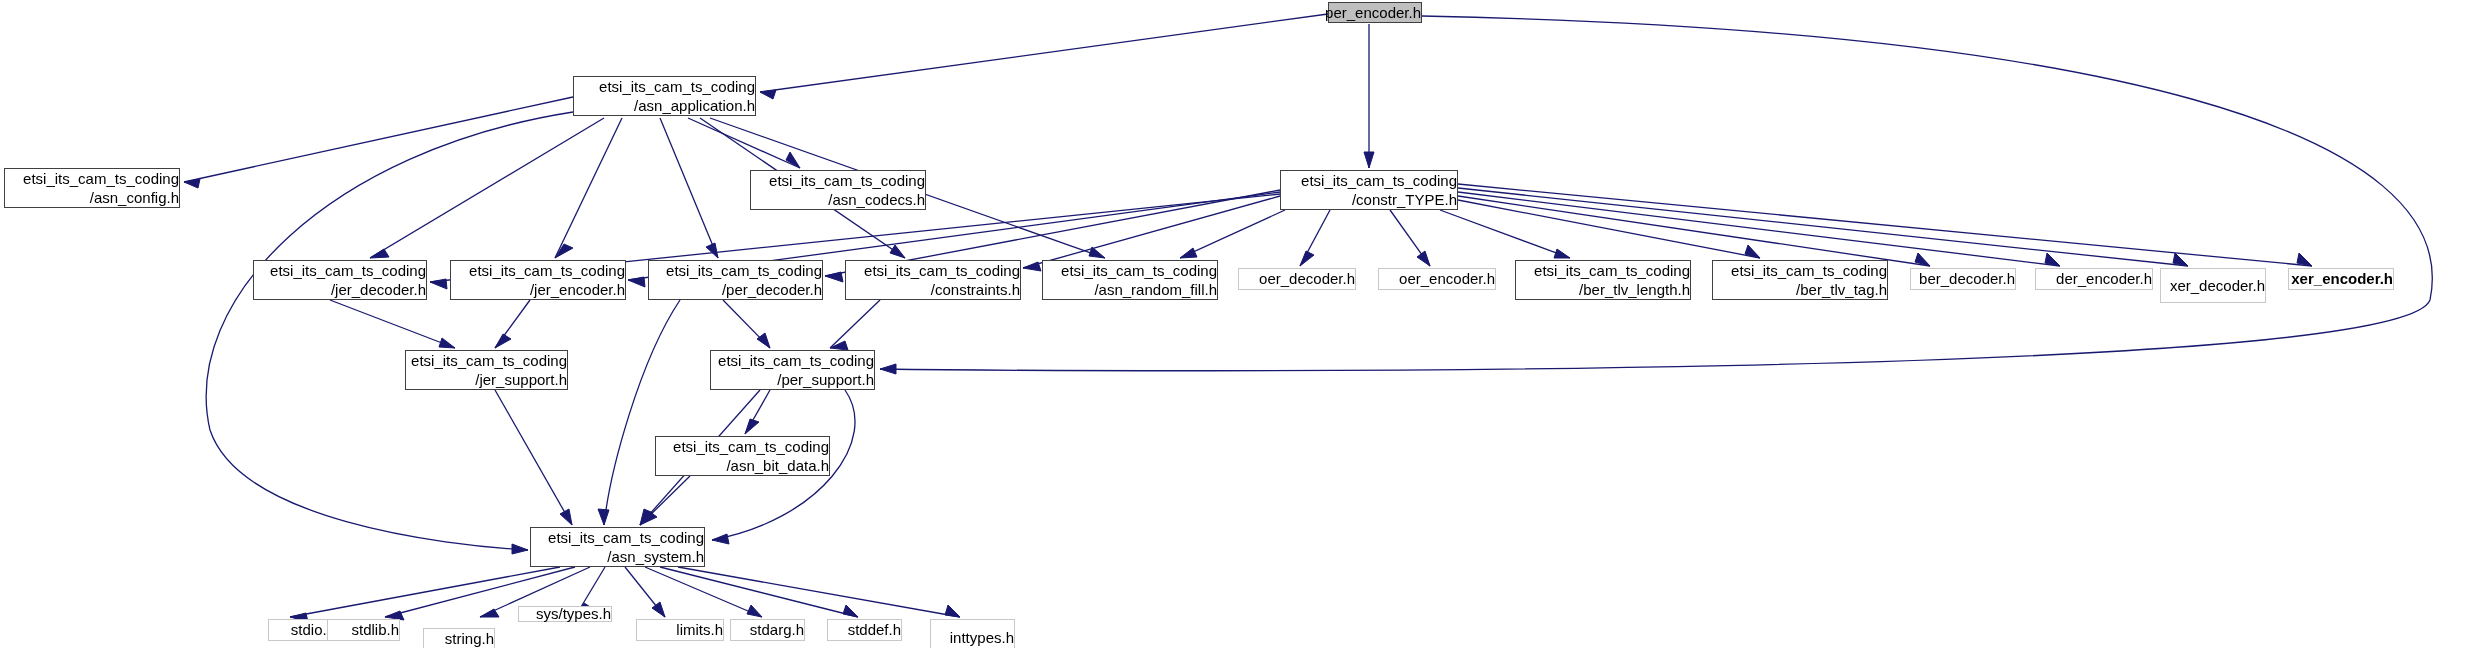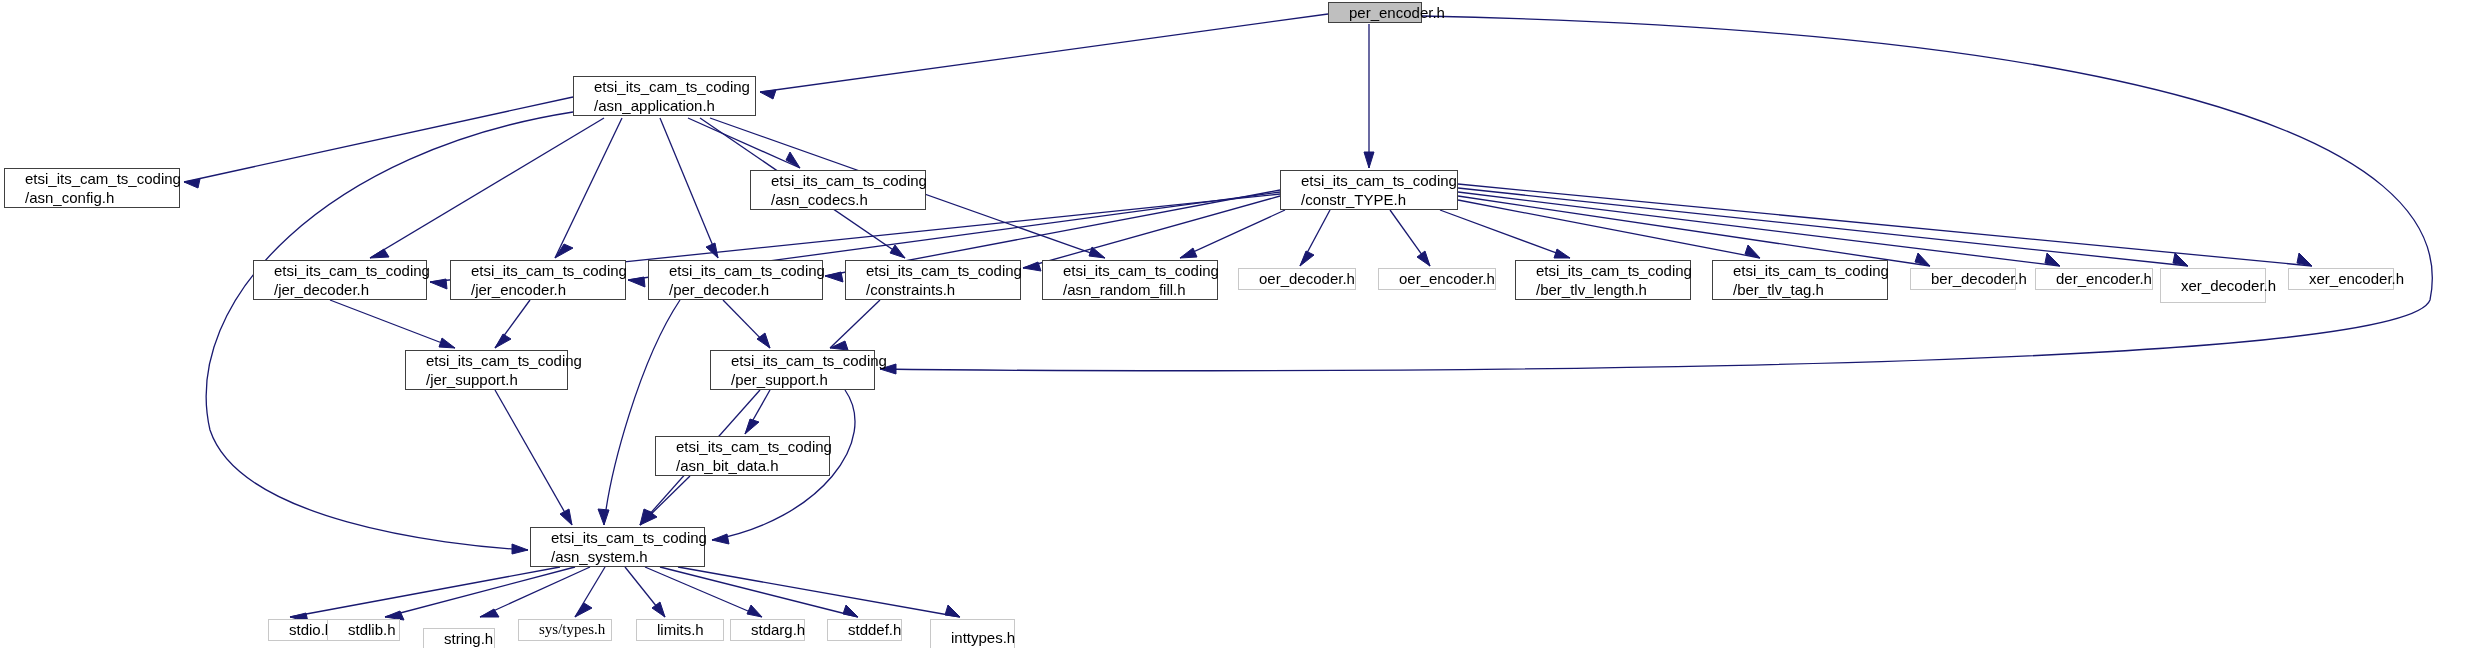--- a/index.html
+++ b/index.html
@@ -22,31 +22,30 @@
     top: 0;
     width: 2468px;
     height: 648px;
     pointer-events: none;
   }
   .node {
     position: absolute;
     box-sizing: border-box;
     display: flex;
     flex-direction: column;
-    align-items: flex-start;
+    align-items: flex-end;
     justify-content: center;
     text-align: center;
     background: #ffffff;
     border: 1px solid #404040;
     color: #000000;
     font-size: 15px;
     line-height: 1.28;
     white-space: nowrap;
     z-index: 5;
-    padding-left: 20px;
   }
   .node.root {
     background: #bfbfbf;
     border: 1px solid #404040;
   }
   .node.ext {
     border: 1px solid #c8c8c8;
   }
   .node .l1, .node .l2 {
     display: block;
@@ -282,21 +281,21 @@
       </div>
       <div class="node ext" style="left: 1910px; top: 268px; width: 106px; height: 22px;">
         <span class="l1">ber_decoder.h</span>
       </div>
       <div class="node ext" style="left: 2035px; top: 268px; width: 118px; height: 22px;">
         <span class="l1">der_encoder.h</span>
       </div>
       <div class="node ext" style="left: 2160px; top: 268px; width: 106px; height: 35px;">
         <span class="l1">xer_decoder.h</span>
       </div>
-      <div class="node ext" style="left: 2288px; top: 268px; width: 106px; height: 22px;">
+      <div class="node ext" style="left: 2288px; top: 268px; width: 106px; height: 22px; font-weight: bold;">
         <span class="l1">xer_encoder.h</span>
       </div>
       <div class="node" style="left: 405px; top: 350px; width: 163px; height: 40px;">
         <span class="l1">etsi_its_cam_ts_coding</span>
         <span class="l2">/jer_support.h</span>
       </div>
       <div class="node" style="left: 710px; top: 350px; width: 165px; height: 40px;">
         <span class="l1">etsi_its_cam_ts_coding</span>
         <span class="l2">/per_support.h</span>
       </div>
@@ -310,21 +309,21 @@
       </div>
       <div class="node ext" style="left: 234px; top: 619px; width: 68px; height: 22px; margin-left: 34px;">
         <span class="l1">stdio.h</span>
       </div>
       <div class="node ext" style="left: 327px; top: 619px; width: 73px; height: 22px;">
         <span class="l1">stdlib.h</span>
       </div>
       <div class="node ext" style="left: 423px; top: 628px; width: 72px; height: 22px;">
         <span class="l1">string.h</span>
       </div>
-      <div class="node ext" style="left: 518px; top: 619px; width: 94px; height: 22px; font-family: Liberation Serif, serif;">
+      <div class="node ext" style="left: 518px; top: 606px; width: 94px; height: 16px;">
         <span class="l1">sys/types.h</span>
       </div>
       <div class="node ext" style="left: 636px; top: 619px; width: 88px; height: 22px;">
         <span class="l1">limits.h</span>
       </div>
       <div class="node ext" style="left: 730px; top: 619px; width: 75px; height: 22px;">
         <span class="l1">stdarg.h</span>
       </div>
       <div class="node ext" style="left: 827px; top: 619px; width: 75px; height: 22px;">
         <span class="l1">stddef.h</span>

